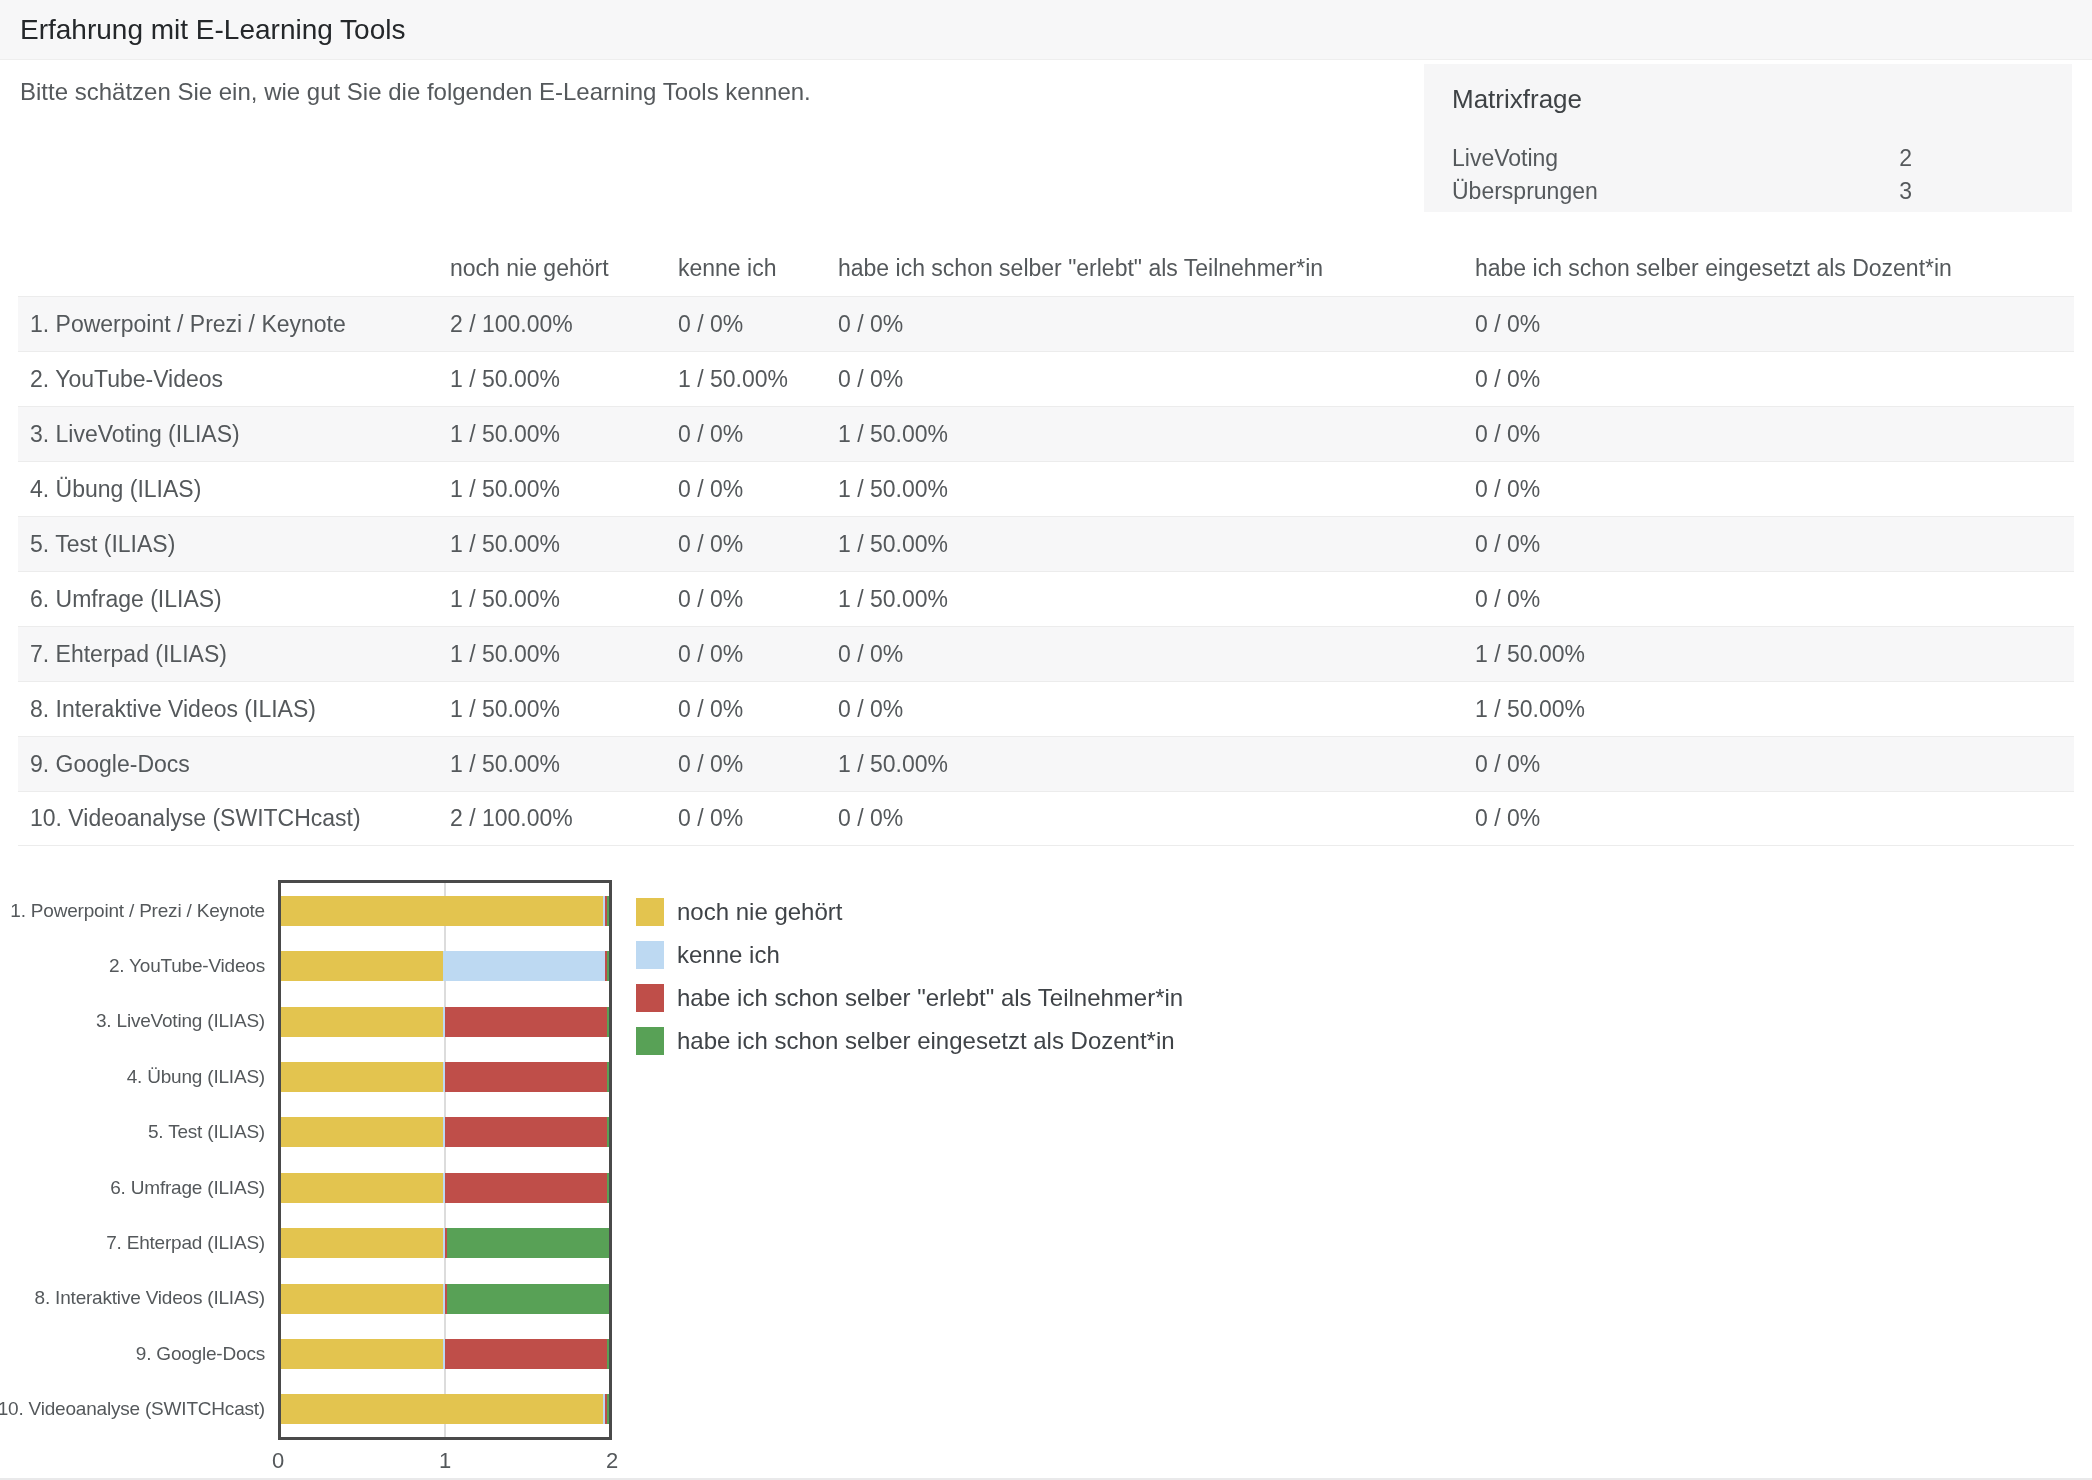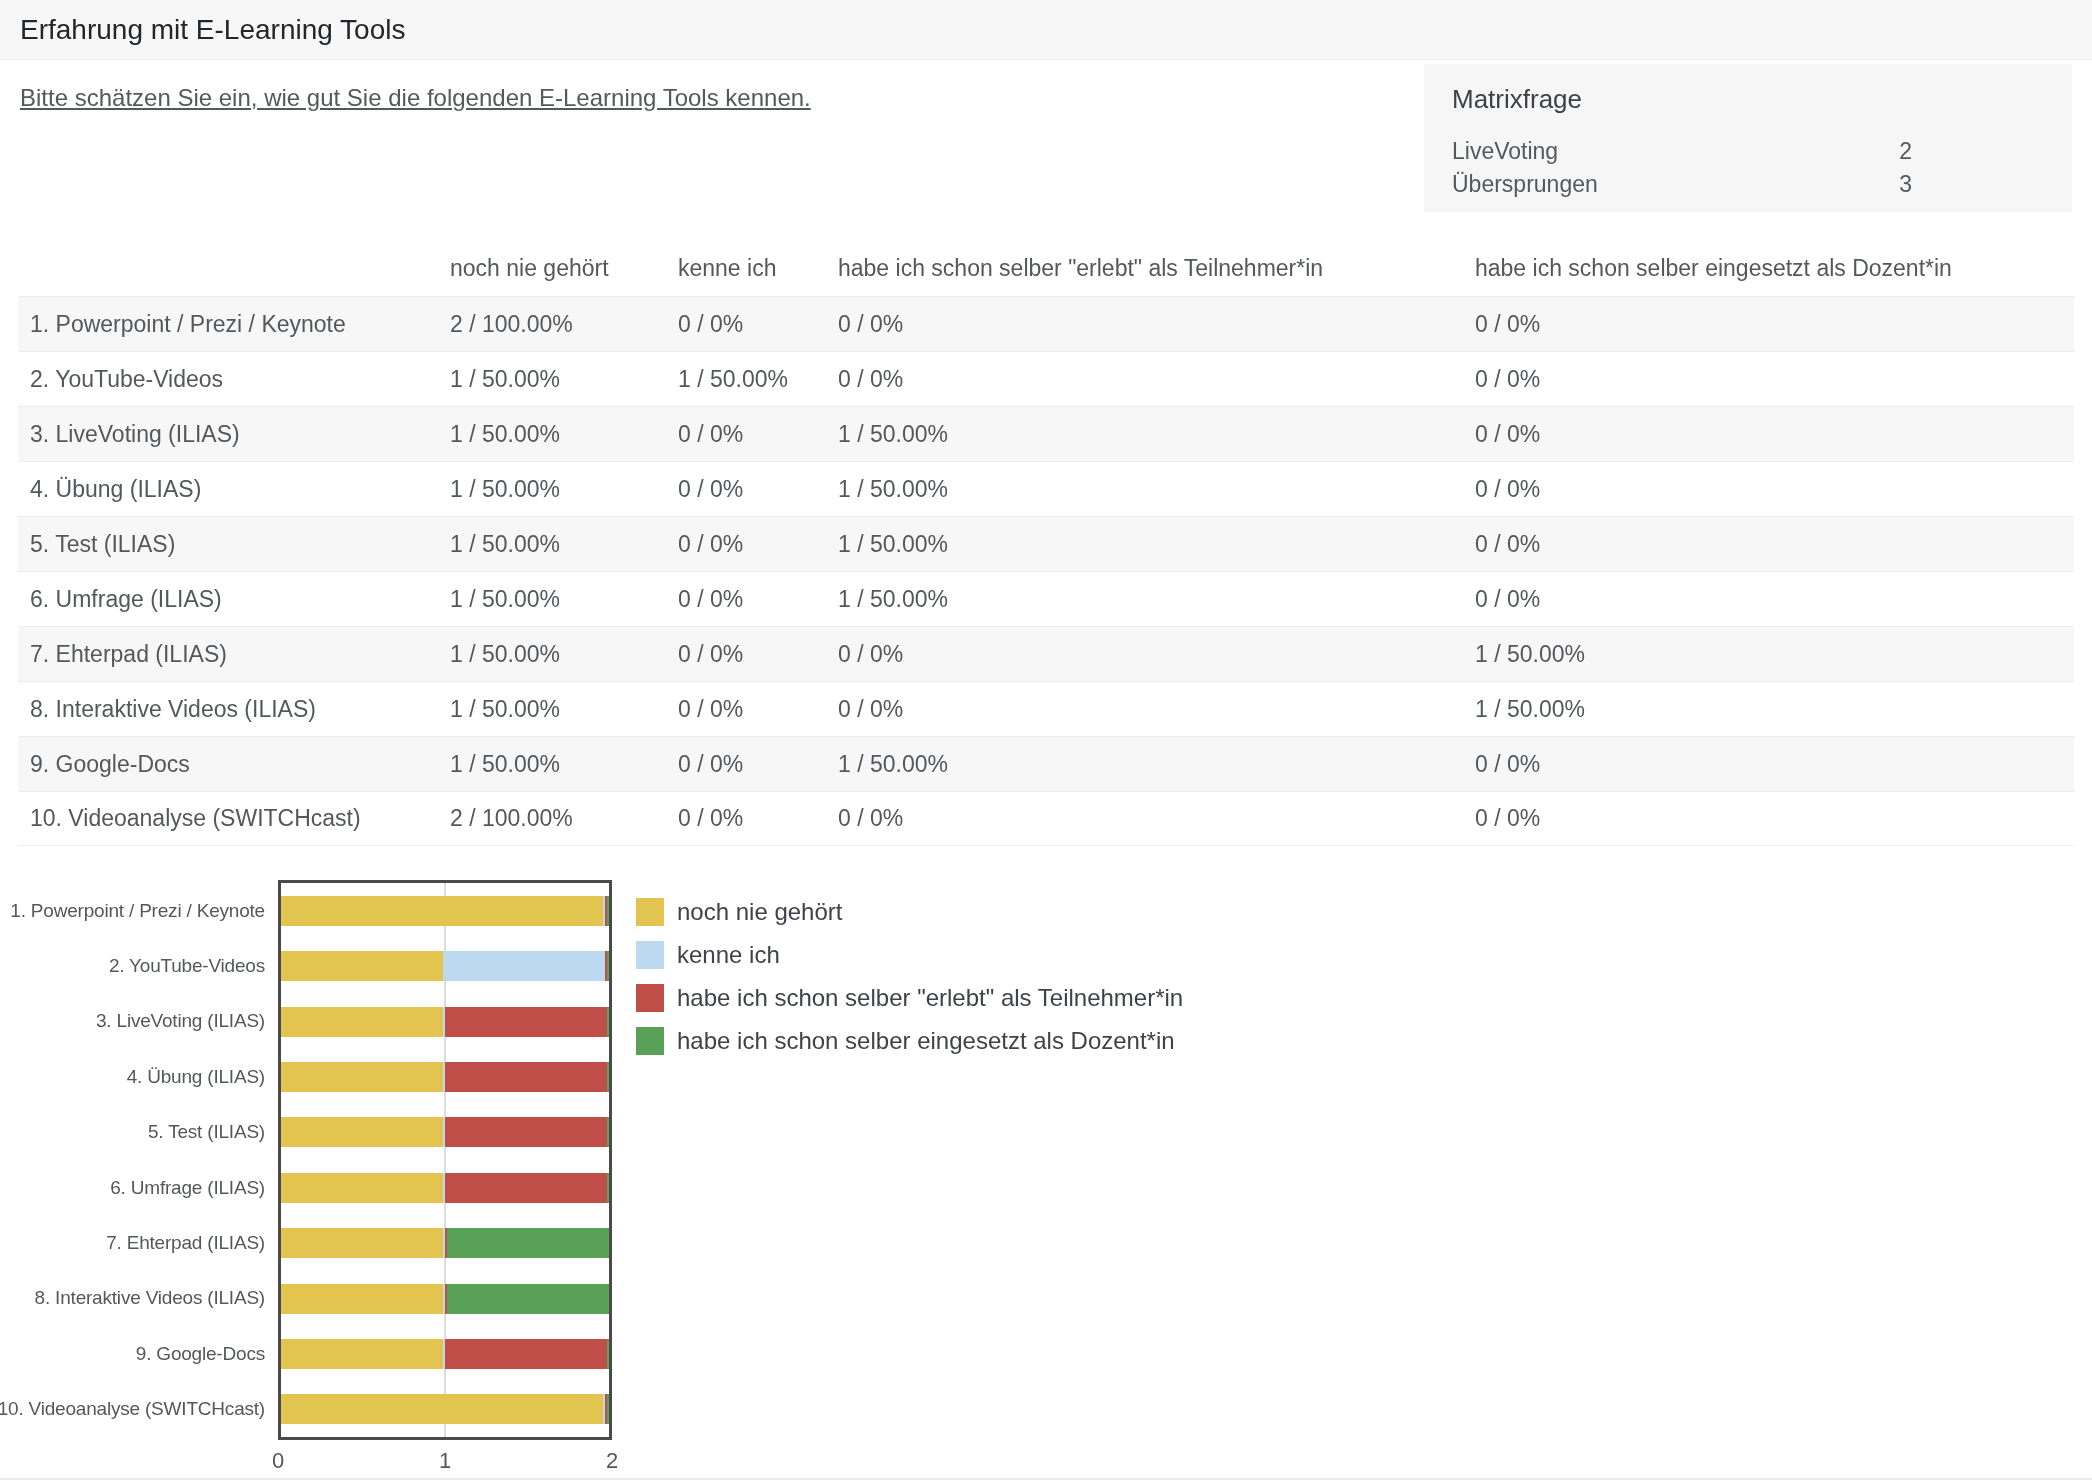--- a/index.html
+++ b/index.html
@@ -2,24 +2,24 @@
 <html><head>
 <meta charset="utf-8">
 <style>
   * { box-sizing: border-box; }
   body { margin:0; background:#fff; font-family:"Liberation Sans", sans-serif; }
   .page { position:relative; width:2092px; height:1480px; background:#fff; overflow:hidden; border-bottom:2px solid #e9e9ea; }
 
   .header-bar { position:absolute; top:0; left:0; right:0; height:60px; background:#f7f7f8; border-bottom:1px solid #eeeeee; display:flex; align-items:center; padding:0 20px; }
   .header-title { font-size:28px; font-weight:500; color:#24272a;text-align:right; }
 
-  .question-text { position:absolute; top:84px; left:20px; font-size:24px; color:#55595c;text-decoration:underline; }
+  .question-text { position:absolute; top:78px; left:20px; font-size:24px; color:#55595c; }
 
   .stats-card { position:absolute; top:64px; left:1424px; width:648px; height:148px; background:#f6f6f7; padding:20px 28px; }
-  .stats-title { font-size:26px; color:#3e4245; margin-bottom:20px; }
+  .stats-title { font-size:26px; color:#3e4245; margin-bottom:27px; }
   .stat-row { display:flex; justify-content:space-between; width:460px; font-size:23px; color:#55595c; line-height:1.45; }
 
   .results-table { position:absolute; top:240px; left:18px; right:18px; font-size:23px; color:#54585b; }
   .thead, .trow { display:grid; grid-template-columns:432px 228px 160px 637px 1fr; align-items:center; }
   .thead { height:56px; }
   .trow { height:55px; border-top:1px solid #ececec; background:#fff; }
   .trow:last-child { border-bottom:1px solid #ececec; }
   .trow.odd { background:#f7f7f8; }
   .td-label { padding-left:12px; }
   .th { white-space:nowrap; }

